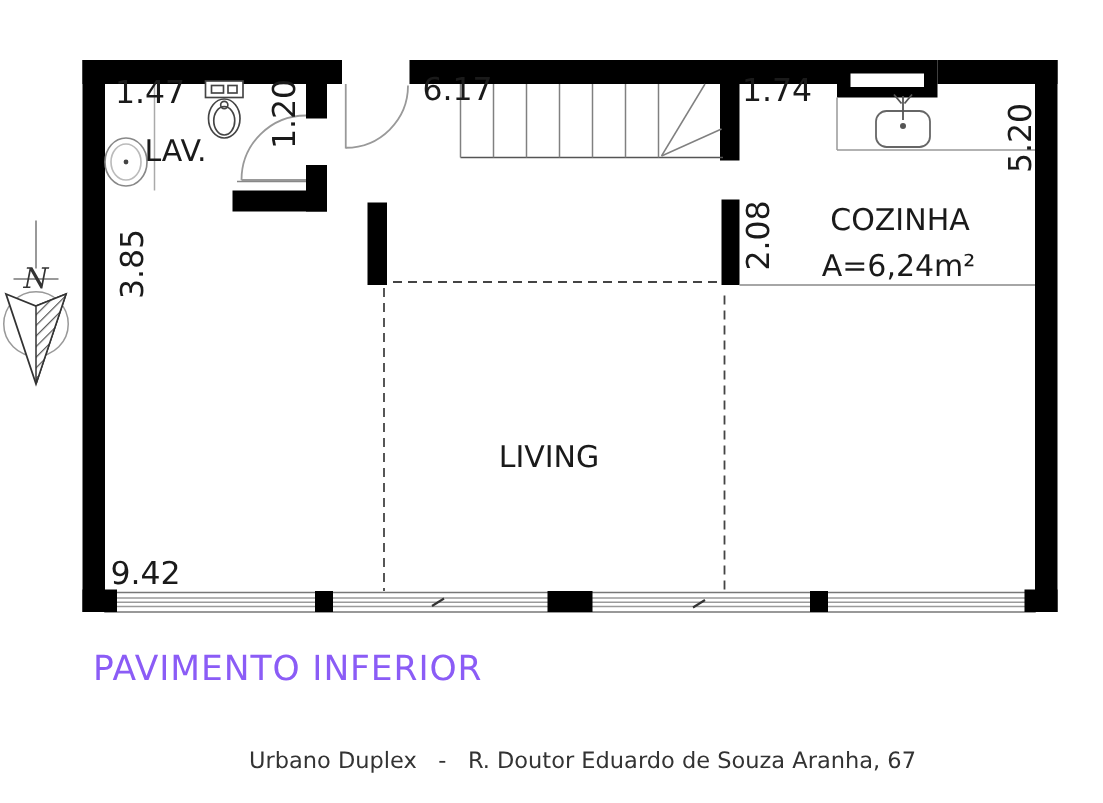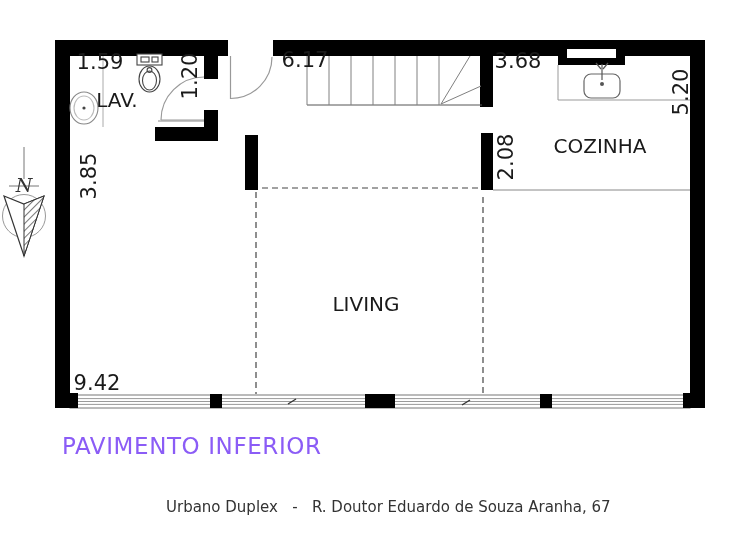--- a/index.html
+++ b/index.html
@@ -128,30 +128,31 @@
     <g>
       <line x1="24" y1="147" x2="24" y2="179" stroke="#777" stroke-width="1"></line>
       <circle cx="24" cy="216" r="21.5" fill="none" stroke="#999" stroke-width="1"></circle>
       <line x1="9" y1="186" x2="39" y2="186" stroke="#777" stroke-width="1"></line>
       <polygon points="4,196 24,204 44,196 24,256" fill="#fff" stroke="#333" stroke-width="1.2"></polygon>
       <polygon points="24,204 44,196 24,256" fill="url(#hatch)" stroke="#333" stroke-width="1"></polygon>
       <text x="24" y="192" text-anchor="middle" font-family="DejaVu Serif, Liberation Serif, serif" font-style="italic" font-size="19" fill="#333">N</text>
     </g>
   </svg>
 
-  <div class="lbl" style="left:100px;top:62px">1.59</div>
+  <div class="lbl" style="left:100px;top:62px">1.47</div>
   <div class="lbl rot" style="left:190px;top:76px">1.20</div>
   <div class="lbl" style="left:305px;top:60px">6.17</div>
-  <div class="lbl" style="left:518px;top:61px">3.68</div>
+  <div class="lbl" style="left:518px;top:61px">1.74</div>
   <div class="lbl rot" style="left:681px;top:92px">5.20</div>
   <div class="lbl rot" style="left:89px;top:176px">3.85</div>
   <div class="lbl rot" style="left:506px;top:157px">2.08</div>
   <div class="lbl" style="left:97px;top:383px">9.42</div>
 
   <div class="lbl room" style="left:117px;top:100px">LAV.</div>
 
   <div class="lbl room" style="left:600px;top:146px">COZINHA</div>
+  <div class="lbl room" style="left:599px;top:177px">A=6,24m²</div>
 
   <div class="lbl room" style="left:366px;top:304px">LIVING</div>
 
   <div id="plan-title">PAVIMENTO INFERIOR</div>
   <div id="plan-caption">Urbano Duplex   -   R. Doutor Eduardo de Souza Aranha, 67</div>
 </div>
 
 </body></html>

